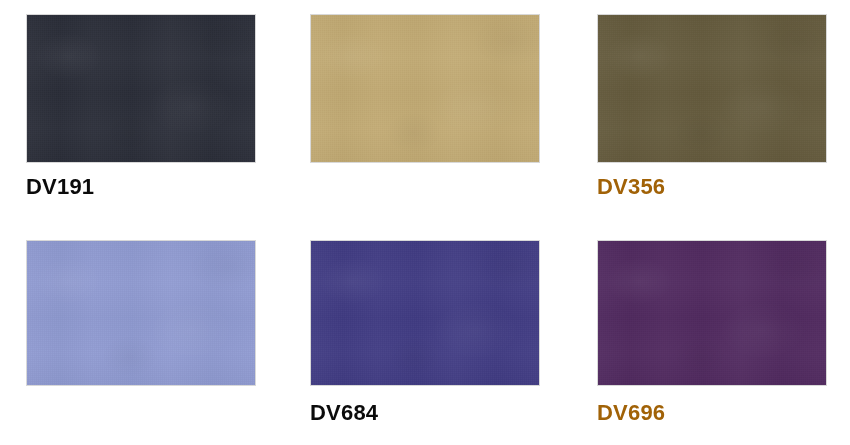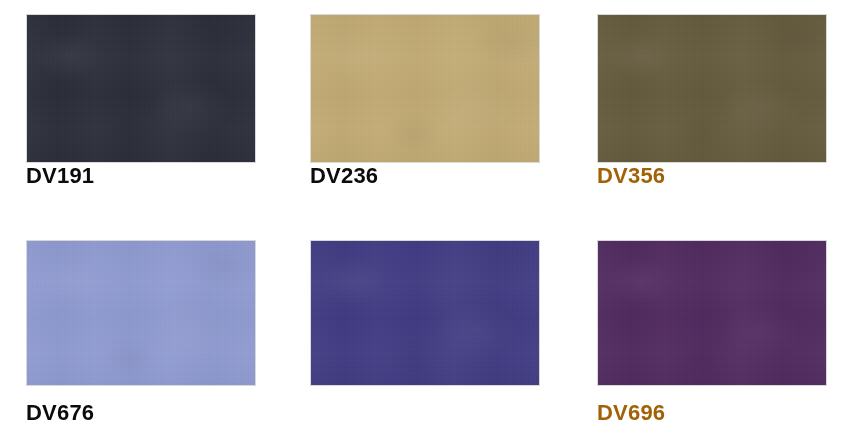--- a/index.html
+++ b/index.html
@@ -97,21 +97,21 @@
         rgba(0,0,0,0.013) 2px),
       repeating-linear-gradient(90deg,
         rgba(255,255,255,0.010) 0px,
         rgba(255,255,255,0.010) 1px,
         rgba(0,0,0,0.010) 1px,
         rgba(0,0,0,0.010) 2px);
     opacity: 0.9;
   }
 
   .swatch-label {
-    margin-top: 2px;
+    margin-top: 13px;
     font-size: 22px;
     font-weight: bold;
     color: #0b0b0b;
     letter-spacing: 0.2px;
     line-height: 1;
     white-space: nowrap;
   }
 
   .swatch-cell.row-1 .swatch-label {
     margin-top: 16px;
@@ -131,47 +131,46 @@
       </div>
       <div class="swatch-label" style="color: rgb(11, 11, 11);">DV191</div>
     </div>
 
     <div class="swatch-cell row-0 col-1">
       <div class="swatch-chip" style="background-color: rgb(195, 171, 116); border-color: rgb(216, 216, 216);">
         <div class="tex-a"></div>
         <div class="tex-b"></div>
         <div class="tex-c"></div>
       </div>
-      <div class="swatch-label" style="color: rgb(11, 11, 11);">DV236</div>
     </div>
 
     <div class="swatch-cell row-0 col-2">
       <div class="swatch-chip" style="background-color: rgb(101, 91, 61); border-color: rgb(216, 216, 216);">
         <div class="tex-a"></div>
         <div class="tex-b"></div>
         <div class="tex-c"></div>
       </div>
       <div class="swatch-label" style="color: #a16207;">DV356</div>
     </div>
 
     <div class="swatch-cell row-1 col-0">
       <div class="swatch-chip" style="background-color: rgb(144, 155, 210); border-color: rgb(216, 216, 216);">
         <div class="tex-a"></div>
         <div class="tex-b"></div>
         <div class="tex-c"></div>
       </div>
-      <div class="swatch-label" style="color: rgb(11, 11, 11);">DV676</div>
     </div>
 
     <div class="swatch-cell row-1 col-1">
       <div class="swatch-chip" style="background-color: rgb(65, 60, 132); border-color: rgb(216, 216, 216);">
         <div class="tex-a"></div>
         <div class="tex-b"></div>
         <div class="tex-c"></div>
       </div>
+      <div class="swatch-label" style="color: rgb(11, 11, 11);">DV684</div>
     </div>
 
     <div class="swatch-cell row-1 col-2">
       <div class="swatch-chip" style="background-color: rgb(81, 42, 96); border-color: rgb(216, 216, 216);">
         <div class="tex-a"></div>
         <div class="tex-b"></div>
         <div class="tex-c"></div>
       </div>
       <div class="swatch-label" style="color: #a16207;">DV696</div>
     </div>

